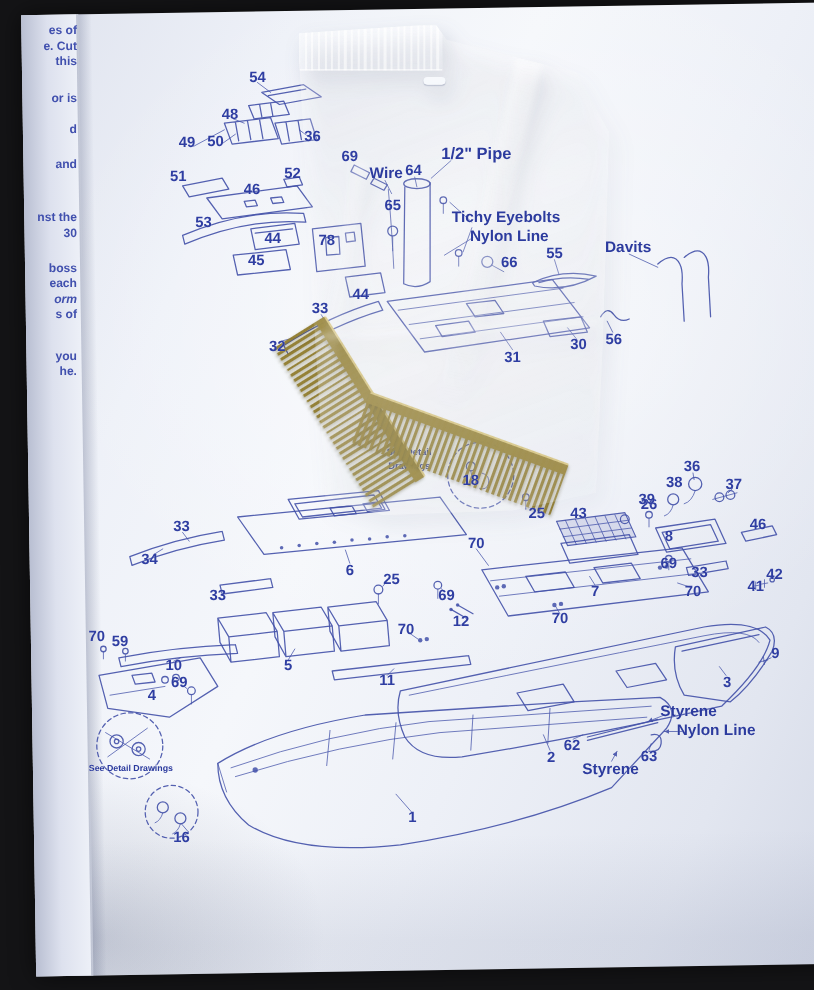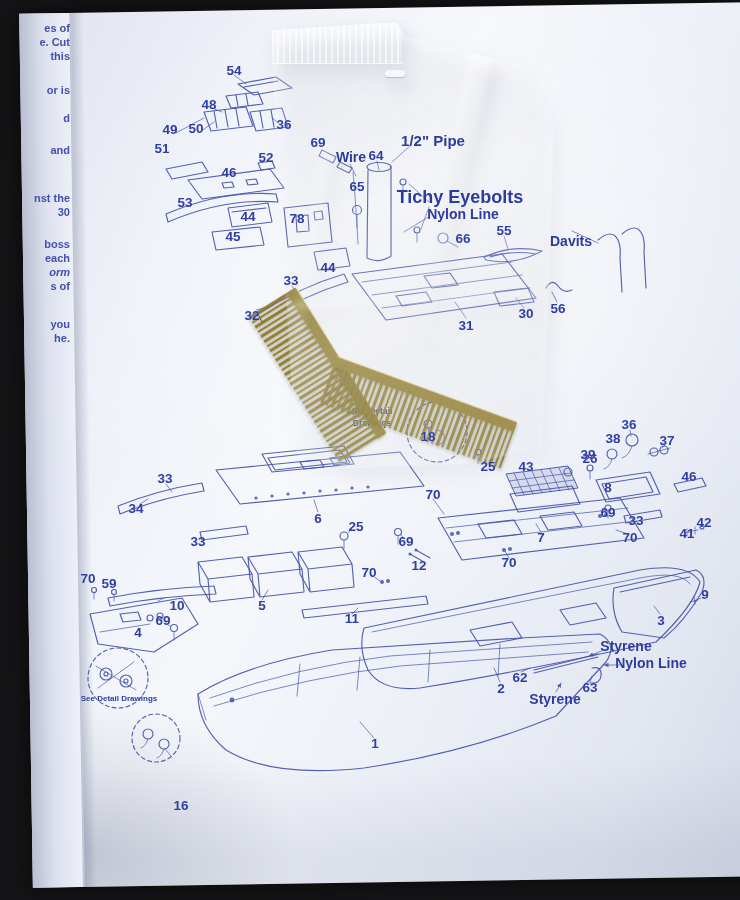--- a/index.html
+++ b/index.html
@@ -304,37 +304,37 @@
       <div class="bag-hole"></div>
       <div class="streak s1"></div>
       <div class="streak s2"></div>
       <div class="streak s3"></div>
     </div>
   </div>
 
   <div class="layer" id="label-layer">
       <div class="dlabel" style="left: 433px; top: 140px; font-size: 15px;">1/2" Pipe</div>
       <div class="dlabel" style="left: 351px; top: 157px; font-size: 14px;">Wire</div>
-      <div class="dlabel" style="left: 460px; top: 197px; font-size: 18px;">Tichy Eyebolts</div>
+      <div class="dlabel" style="left: 460px; top: 197px; font-size: 14px;">Tichy Eyebolts</div>
       <div class="dlabel" style="left: 463px; top: 214px; font-size: 14px;">Nylon Line</div>
-      <div class="dlabel" style="left: 571px; top: 224px; font-size: 14px; margin-top: 17px;">Davits</div>
+      <div class="dlabel" style="left: 571px; top: 224px; font-size: 14px;">Davits</div>
       <div class="dlabel" style="left: 626px; top: 646px; font-size: 14px;">Styrene</div>
       <div class="dlabel" style="left: 651px; top: 663px; font-size: 14px;">Nylon Line</div>
       <div class="dlabel" style="left: 555px; top: 699px; font-size: 14px;">Styrene</div>
       <div class="dlabel" style="left: 119px; top: 698px; font-size: 8px;">See Detail Drawings</div>
     </div>
   <div class="layer" id="callout-layer">
       <div class="callout" style="left: 234px; top: 70px;">54</div>
       <div class="callout" style="left: 209px; top: 104px;">48</div>
       <div class="callout" style="left: 284px; top: 124px;">36</div>
       <div class="callout" style="left: 170px; top: 129px;">49</div>
       <div class="callout" style="left: 196px; top: 128px;">50</div>
       <div class="callout" style="left: 318px; top: 142px;">69</div>
       <div class="callout" style="left: 376px; top: 155px;">64</div>
-      <div class="callout" style="left: 162px; top: 148px;">51</div>
+      <div class="callout" style="left: 162px; top: 160px;">51</div>
       <div class="callout" style="left: 266px; top: 157px;">52</div>
       <div class="callout" style="left: 229px; top: 172px;">46</div>
       <div class="callout" style="left: 357px; top: 186px;">65</div>
       <div class="callout" style="left: 185px; top: 202px;">53</div>
       <div class="callout" style="left: 248px; top: 216px;">44</div>
       <div class="callout" style="left: 297px; top: 218px;">78</div>
       <div class="callout" style="left: 233px; top: 236px;">45</div>
       <div class="callout" style="left: 504px; top: 230px;">55</div>
       <div class="callout" style="left: 463px; top: 238px;">66</div>
       <div class="callout" style="left: 328px; top: 267px;">44</div>
@@ -364,27 +364,27 @@
       <div class="callout" style="left: 318px; top: 518px;">6</div>
       <div class="callout" style="left: 433px; top: 494px;">70</div>
       <div class="callout" style="left: 356px; top: 526px;">25</div>
       <div class="callout" style="left: 541px; top: 537px;">7</div>
       <div class="callout" style="left: 406px; top: 541px;">69</div>
       <div class="callout" style="left: 419px; top: 565px;">12</div>
       <div class="callout" style="left: 509px; top: 562px;">70</div>
       <div class="callout" style="left: 369px; top: 572px;">70</div>
       <div class="callout" style="left: 262px; top: 605px;">5</div>
       <div class="callout" style="left: 352px; top: 618px;">11</div>
-      <div class="callout" style="left: 158px; top: 605px; margin-left: 19px;">10</div>
+      <div class="callout" style="left: 158px; top: 605px;">10</div>
       <div class="callout" style="left: 163px; top: 620px;">69</div>
       <div class="callout" style="left: 88px; top: 578px;">70</div>
       <div class="callout" style="left: 109px; top: 583px;">59</div>
       <div class="callout" style="left: 138px; top: 632px;">4</div>
       <div class="callout" style="left: 705px; top: 594px;">9</div>
       <div class="callout" style="left: 661px; top: 620px;">3</div>
-      <div class="callout" style="left: 181px; top: 761px; margin-top: 44px;">16</div>
+      <div class="callout" style="left: 165px; top: 761px;">16</div>
       <div class="callout" style="left: 375px; top: 743px;">1</div>
       <div class="callout" style="left: 501px; top: 688px;">2</div>
       <div class="callout" style="left: 520px; top: 677px;">62</div>
       <div class="callout" style="left: 590px; top: 687px;">63</div>
     </div>
 
 </div>
 
 </body></html>

